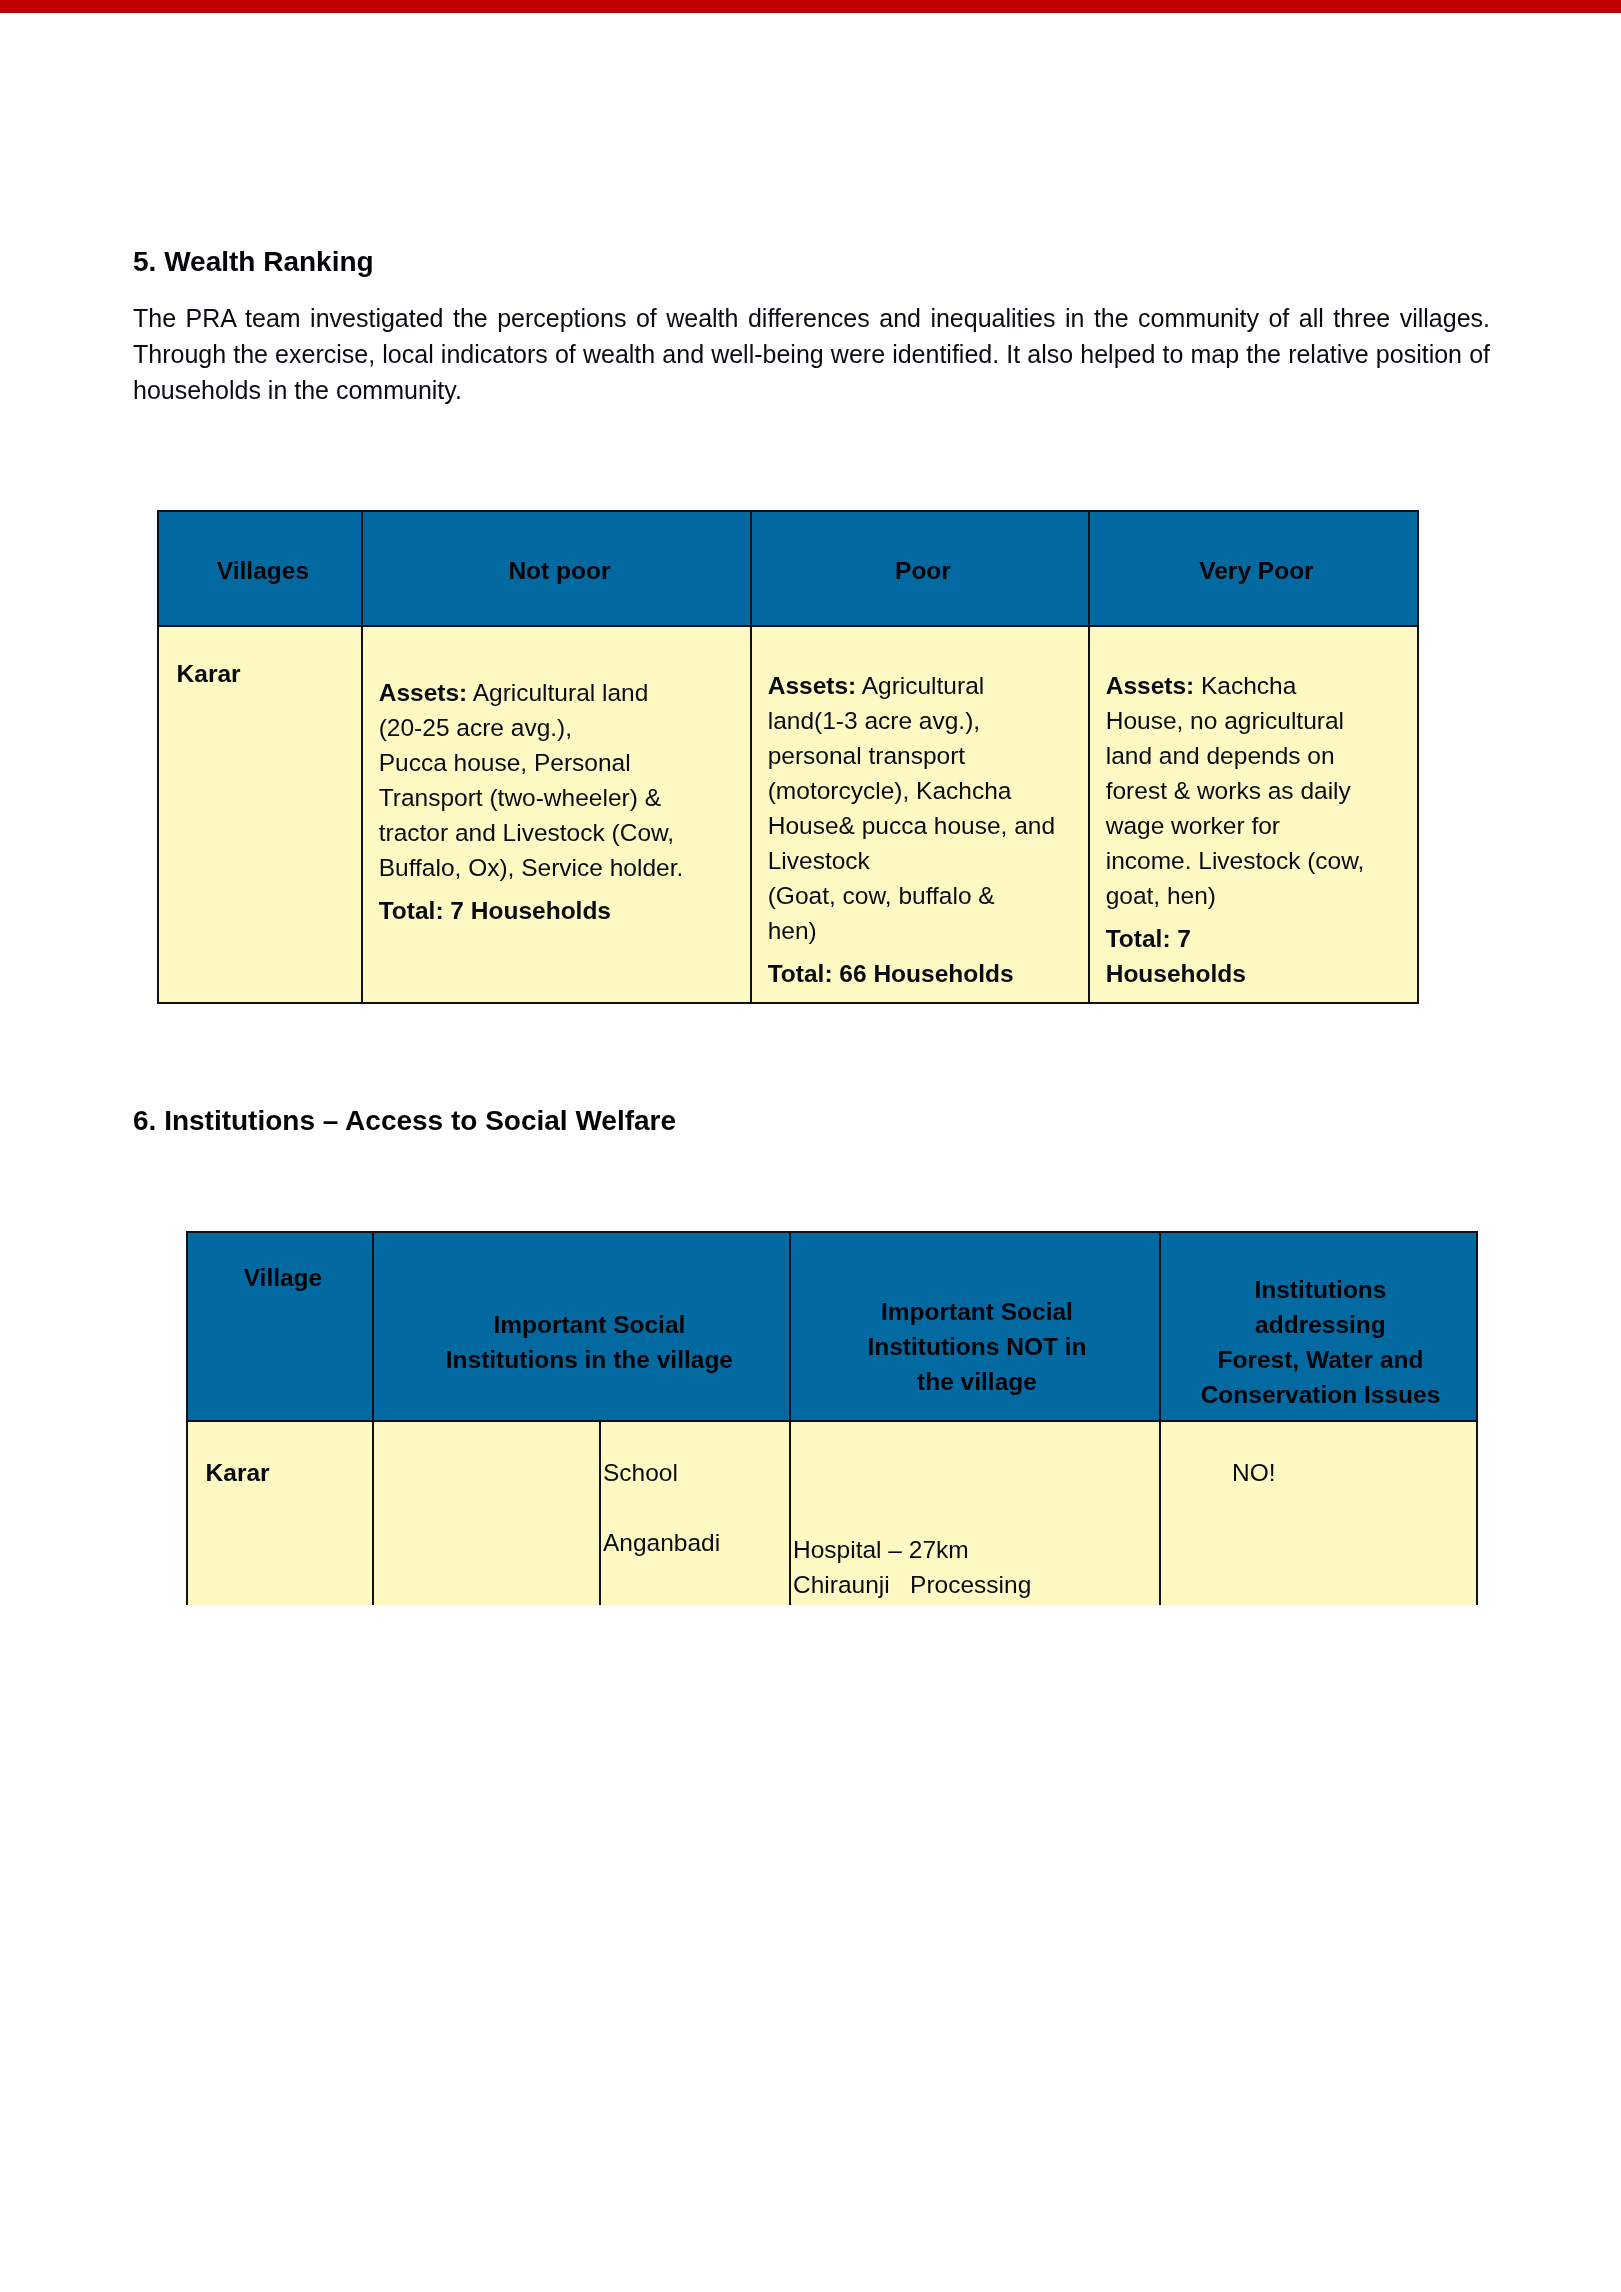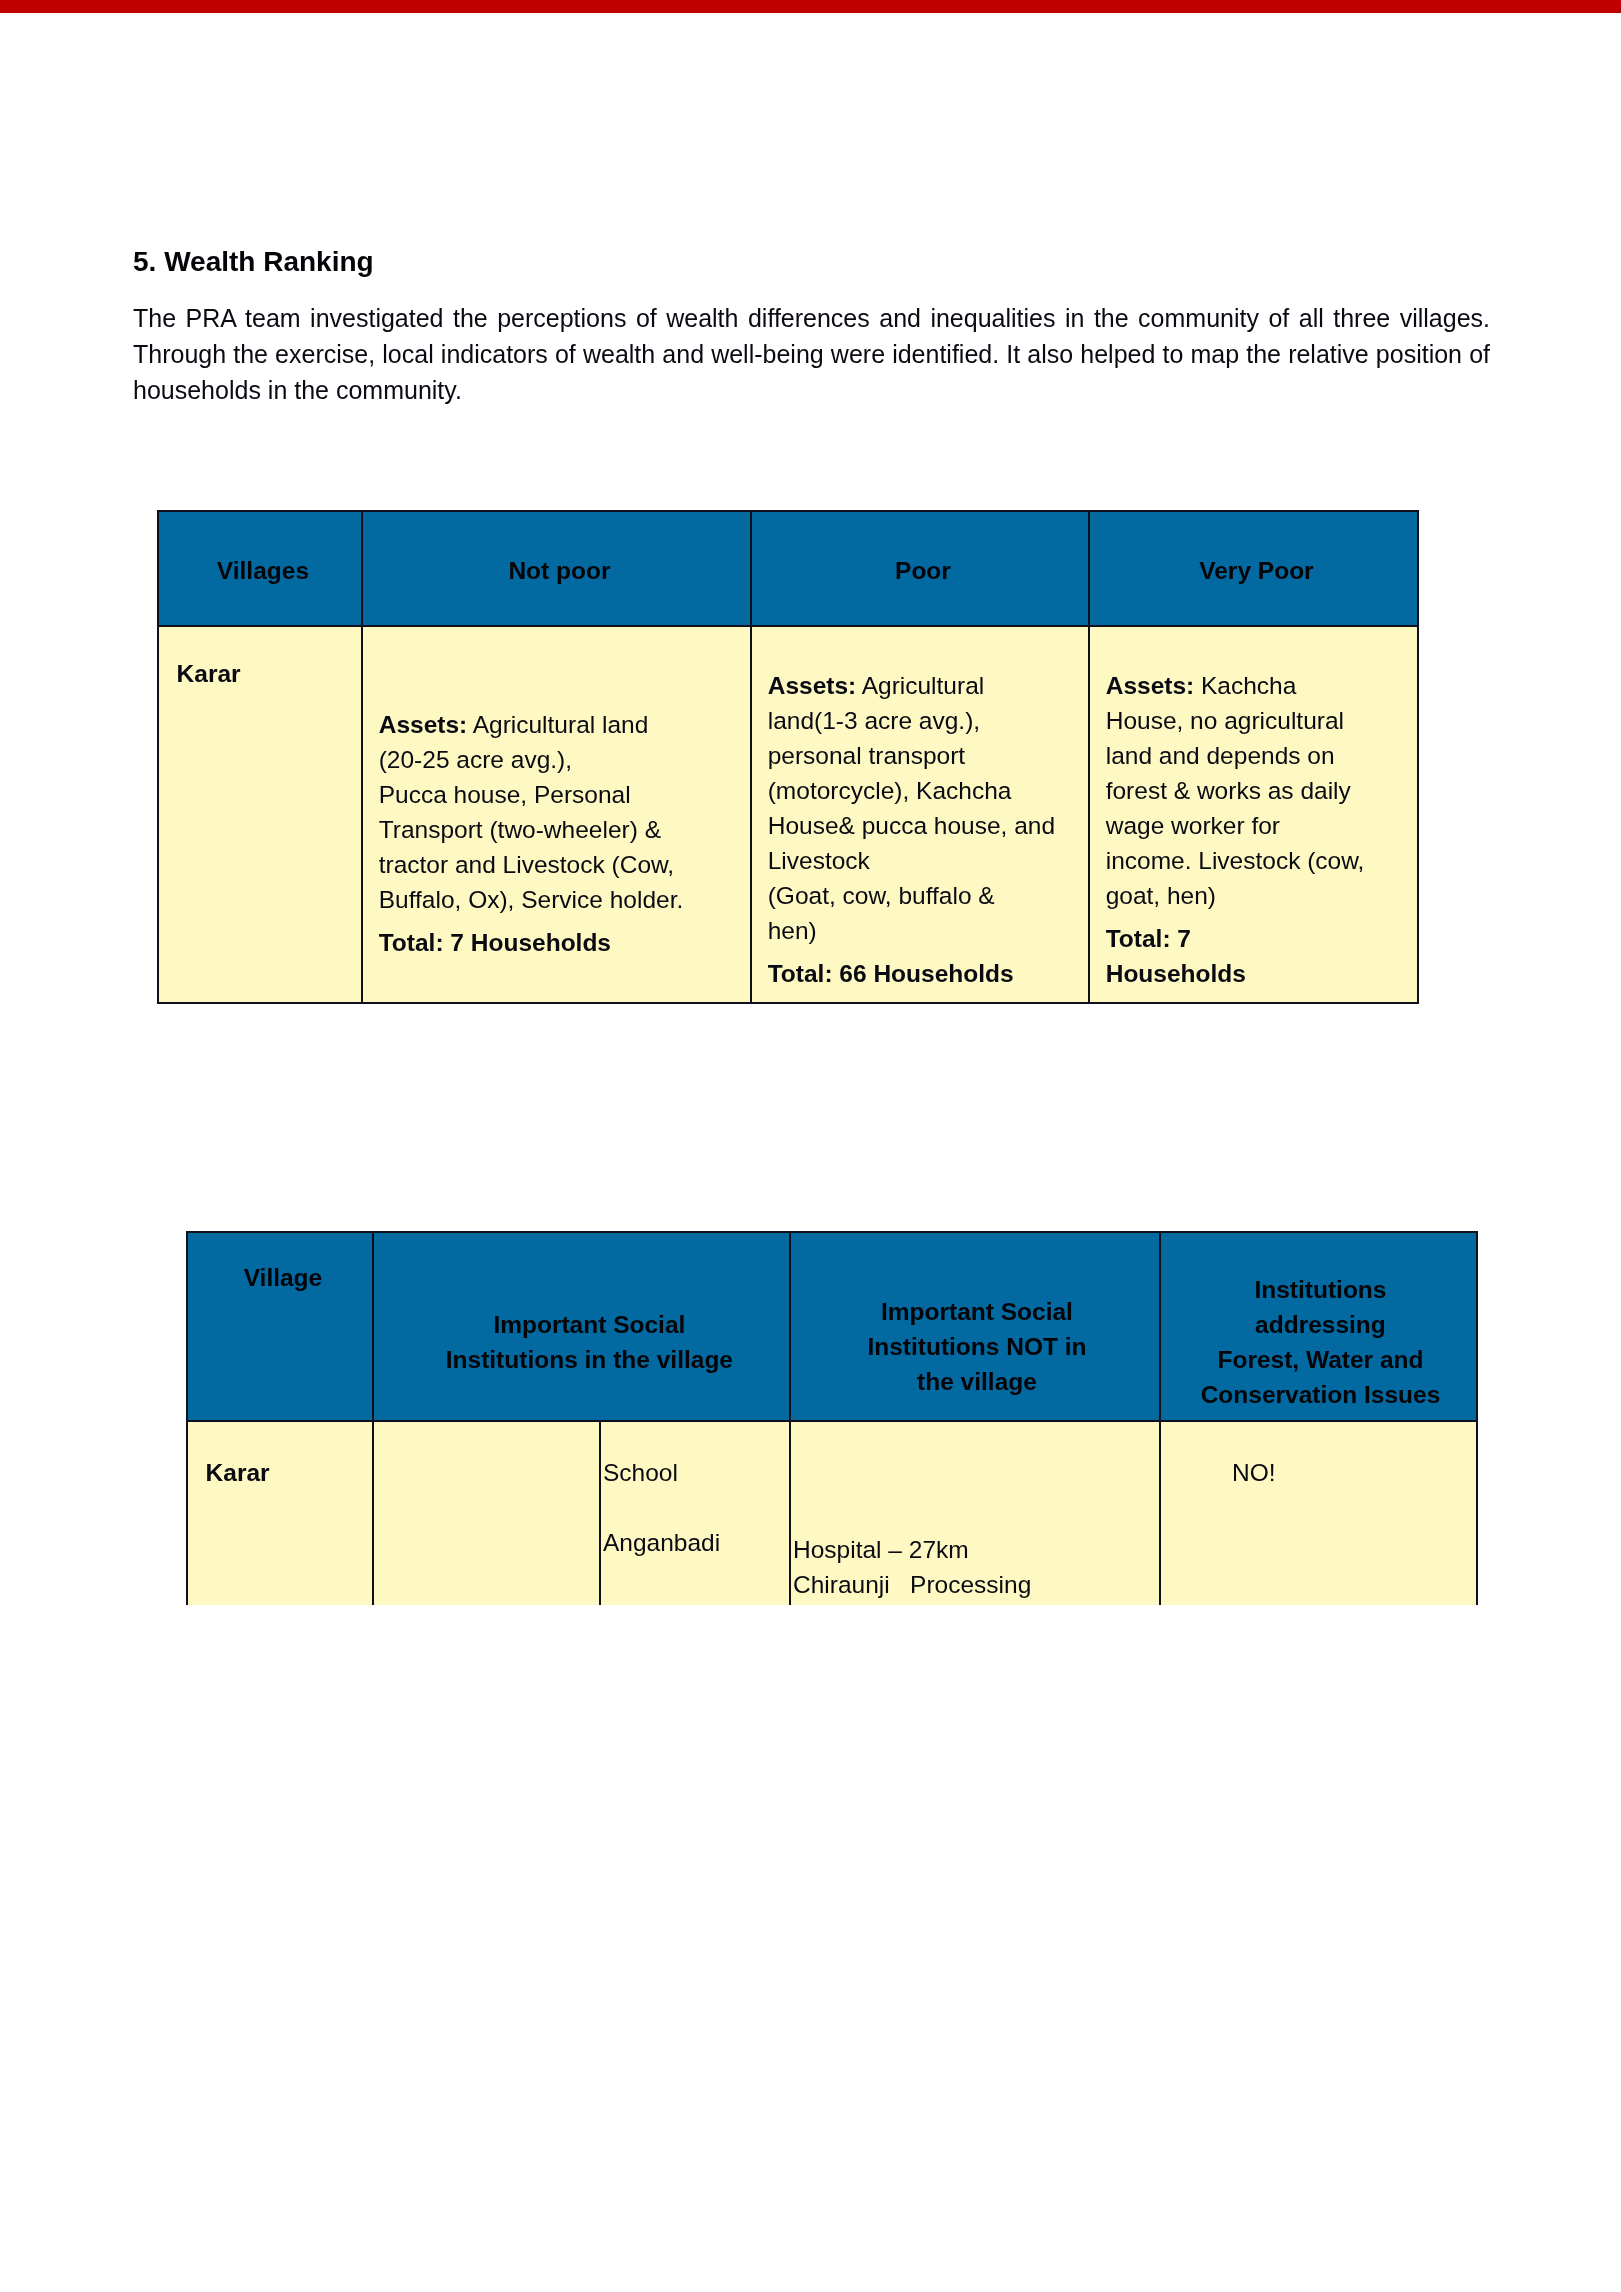--- a/index.html
+++ b/index.html
@@ -27,21 +27,21 @@
   .b  { font-weight:bold; }
   .total-line { margin-top:7.8px; font-weight:bold; white-space:pre-wrap; }
 
   
   .t1 { top:510px; left:157px; width:1260px; }
   .t1 thead tr { height:115px; }
   .t1 tbody tr { height:377px; }
   .t1 th { padding:41px 13.7px 7.8px 19.6px; }
   .t1 td.village-cell { padding:29px 9.8px 7.8px 17.6px; font-weight:bold; }
   .t1 td.assets-cell  { padding:41px 11.8px 7.8px 15.7px; }
-  .t1 td.assets-cell.first { padding-top:80px; }
+  .t1 td.assets-cell.first { padding-top:48px; }
 
   
   .t2 { top:1231px; left:186px; width:1291px; }
   .t2 thead tr { height:180px; }
   .t2 tbody tr { height:304px; }
   .t2 th.h-village { padding:27.4px 9.8px 7.8px 15.7px; }
   .t2 th.h-inst-in { padding:74px 9.8px 7.8px 25.5px; }
   .t2 th.h-inst-not { padding:61px 9.8px 7.8px 13.7px; }
   .t2 th.h-inst-forest { padding:39px 9.8px 7.8px 13.7px; }
   .t2 td.village-cell { padding:33px 9.8px 7.8px 17.6px; font-weight:bold; }
@@ -108,20 +108,21 @@
 wage worker for
 income. Livestock (cow,
 goat, hen)</span></div>
           <div class="total-line">Total: 7
 Households</div>
         </td>
       </tr>
     </tbody>
   </table>
 
+  <div class="heading h6">6. Institutions – Access to Social Welfare</div>
 
 
   <table class="t2">
     <colgroup>
       <col style="width:186px">
         <col style="width:227px">
         <col style="width:190px">
         <col style="width:370px">
         <col style="width:317px">
     </colgroup>

